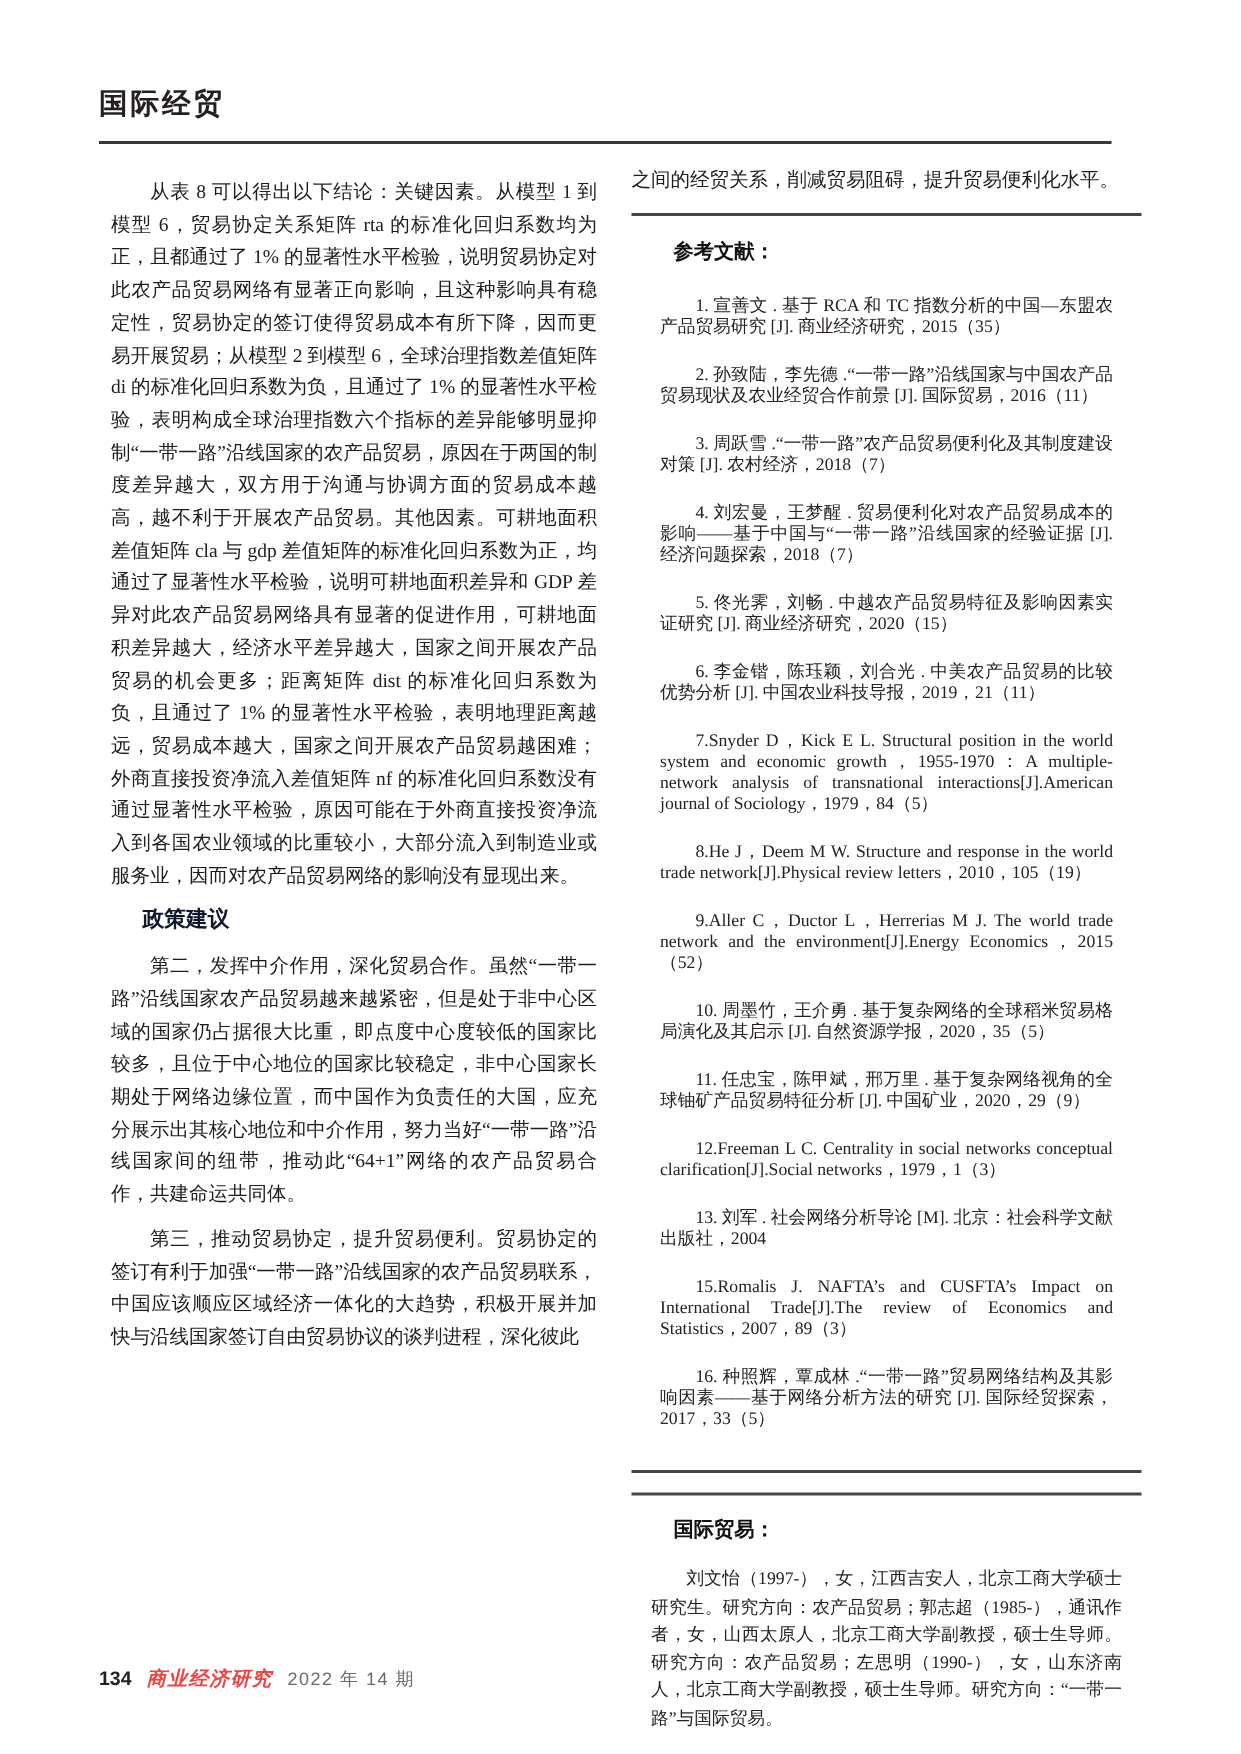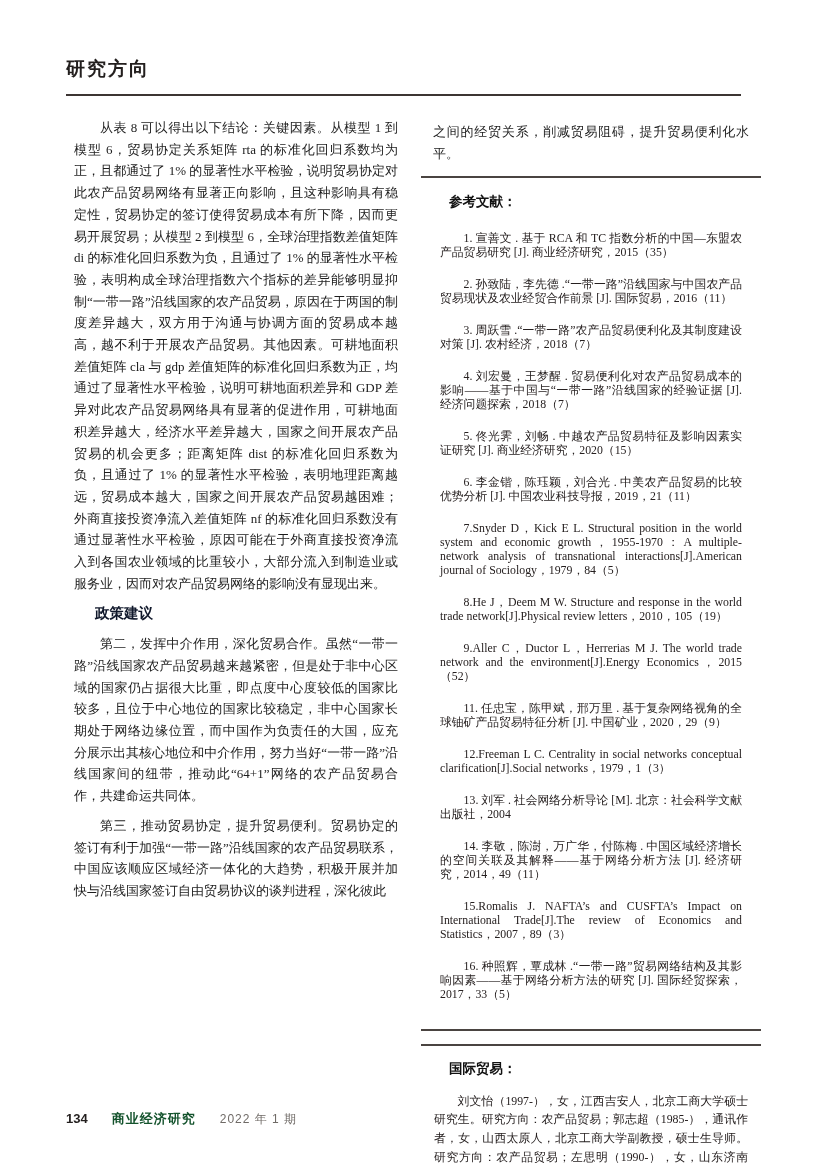--- a/index.html
+++ b/index.html
@@ -22,21 +22,21 @@
   
   .body-text { font-size:13px; line-height:21.7px; text-align:justify; }
   .col-left  { position:absolute; left:66px;  top:109px; width:340px; height:1002px; overflow:hidden; }
   .col-right { position:absolute; left:421px; top:109px; width:340px; }
   .col-left p { margin:8px; text-indent:2em; }
   .policy-heading {
     font-family:"Liberation Sans","DejaVu Sans",sans-serif;
     font-weight:bold; font-size:14.5px; color:#0f172a;
     margin:9px 0 4px 0; text-indent:2em;
   }
-  .continuation { margin:12px; text-indent:0; }
+  .continuation { margin:0; text-indent:0; }
   
   .boxed {
     border-top:2px solid #4a4441; border-bottom:2px solid #4a4441;
   }
   .refs-box { margin-top:11px; padding:13px 1px 10px 1px; }
   .box-heading {
     font-family:"Liberation Sans","DejaVu Sans",sans-serif;
     font-weight:bold; font-size:13.5px; color:#111;
     margin:0 0 7px 0; padding-left:2em;
   }
@@ -46,32 +46,32 @@
   }
   .bio-box { margin-top:13px; padding:12px 1px 12px 1px; }
   .bio-text {
     font-size:11.8px; line-height:18.6px; margin:12px;
     text-indent:2em; text-align:justify; color:#262020;
   }
   
   .footer {
     position:absolute; left:66px; top:1110px;
     font-family:"Liberation Sans","DejaVu Sans",sans-serif; font-size:13px;
-    display:flex; align-items:baseline; gap:24px;
+    display:flex; align-items:baseline; gap:10px;
   }
   .footer .pageno  { font-weight:bold; color:#231f1e; }
-  .footer .journal { font-weight:bold; color:#14532d; letter-spacing:1px; }
+  .footer .journal { font-weight:bold; color:#ef4444; letter-spacing:1px;font-style:italic; }
   .footer .issue   { color:#6f6a66; font-size:12px; letter-spacing:1px; }
 </style>
 </head>
 <body>
 
 <div class="page">
 
-  <div class="header-label">研究方向</div>
+  <div class="header-label">国际经贸</div>
   <div class="header-rule"></div>
 
   <div class="col-left body-text">
     <p>从表 8 可以得出以下结论：关键因素。从模型 1 到模型 6，贸易协定关系矩阵 rta 的标准化回归系数均为正，且都通过了 1% 的显著性水平检验，说明贸易协定对此农产品贸易网络有显著正向影响，且这种影响具有稳定性，贸易协定的签订使得贸易成本有所下降，因而更易开展贸易；从模型 2 到模型 6，全球治理指数差值矩阵 di 的标准化回归系数为负，且通过了 1% 的显著性水平检验，表明构成全球治理指数六个指标的差异能够明显抑制“一带一路”沿线国家的农产品贸易，原因在于两国的制度差异越大，双方用于沟通与协调方面的贸易成本越高，越不利于开展农产品贸易。其他因素。可耕地面积差值矩阵 cla 与 gdp 差值矩阵的标准化回归系数为正，均通过了显著性水平检验，说明可耕地面积差异和 GDP 差异对此农产品贸易网络具有显著的促进作用，可耕地面积差异越大，经济水平差异越大，国家之间开展农产品贸易的机会更多；距离矩阵 dist 的标准化回归系数为负，且通过了 1% 的显著性水平检验，表明地理距离越远，贸易成本越大，国家之间开展农产品贸易越困难；外商直接投资净流入差值矩阵 nf 的标准化回归系数没有通过显著性水平检验，原因可能在于外商直接投资净流入到各国农业领域的比重较小，大部分流入到制造业或服务业，因而对农产品贸易网络的影响没有显现出来。</p>
     <div class="policy-heading">政策建议</div>
     <p>第二，发挥中介作用，深化贸易合作。虽然“一带一路”沿线国家农产品贸易越来越紧密，但是处于非中心区域的国家仍占据很大比重，即点度中心度较低的国家比较多，且位于中心地位的国家比较稳定，非中心国家长期处于网络边缘位置，而中国作为负责任的大国，应充分展示出其核心地位和中介作用，努力当好“一带一路”沿线国家间的纽带，推动此“64+1”网络的农产品贸易合作，共建命运共同体。</p>
     <p>第三，推动贸易协定，提升贸易便利。贸易协定的签订有利于加强“一带一路”沿线国家的农产品贸易联系，中国应该顺应区域经济一体化的大趋势，积极开展并加快与沿线国家签订自由贸易协议的谈判进程，深化彼此</p>
   </div>
 
   <div class="col-right body-text">
@@ -81,33 +81,33 @@
       <div class="box-heading">参考文献：</div>
       <p class="ref-item">1. 宣善文 . 基于 RCA 和 TC 指数分析的中国—东盟农产品贸易研究 [J]. 商业经济研究，2015（35）</p>
       <p class="ref-item">2. 孙致陆，李先德 .“一带一路”沿线国家与中国农产品贸易现状及农业经贸合作前景 [J]. 国际贸易，2016（11）</p>
       <p class="ref-item">3. 周跃雪 .“一带一路”农产品贸易便利化及其制度建设对策 [J]. 农村经济，2018（7）</p>
       <p class="ref-item">4. 刘宏曼，王梦醒 . 贸易便利化对农产品贸易成本的影响——基于中国与“一带一路”沿线国家的经验证据 [J]. 经济问题探索，2018（7）</p>
       <p class="ref-item">5. 佟光霁，刘畅 . 中越农产品贸易特征及影响因素实证研究 [J]. 商业经济研究，2020（15）</p>
       <p class="ref-item">6. 李金锴，陈珏颖，刘合光 . 中美农产品贸易的比较优势分析 [J]. 中国农业科技导报，2019，21（11）</p>
       <p class="ref-item">7.Snyder D，Kick E L. Structural position in the world system and economic growth，1955-1970：A multiple-network analysis of transnational interactions[J].American journal of Sociology，1979，84（5）</p>
       <p class="ref-item">8.He J，Deem M W. Structure and response in the world trade network[J].Physical review letters，2010，105（19）</p>
       <p class="ref-item">9.Aller C，Ductor L，Herrerias M J. The world trade network and the environment[J].Energy Economics，2015（52）</p>
+      <p class="ref-item">10. 周墨竹，王介勇 . 基于复杂网络的全球稻米贸易格局演化及其启示 [J]. 自然资源学报，2020，35（5）</p>
       <p class="ref-item">11. 任忠宝，陈甲斌，邢万里 . 基于复杂网络视角的全球铀矿产品贸易特征分析 [J]. 中国矿业，2020，29（9）</p>
       <p class="ref-item">12.Freeman L C. Centrality in social networks conceptual clarification[J].Social networks，1979，1（3）</p>
       <p class="ref-item">13. 刘军 . 社会网络分析导论 [M]. 北京：社会科学文献出版社，2004</p>
-      <p class="ref-item">14. 李敬，陈澍，万广华，付陈梅 . 中国区域经济增长的空间关联及其解释——基于网络分析方法 [J]. 经济研究，2014，49（11）</p>
       <p class="ref-item">15.Romalis J. NAFTA’s and CUSFTA’s Impact on International Trade[J].The review of Economics and Statistics，2007，89（3）</p>
       <p class="ref-item">16. 种照辉，覃成林 .“一带一路”贸易网络结构及其影响因素——基于网络分析方法的研究 [J]. 国际经贸探索，2017，33（5）</p>
     </div>
 
     <div class="bio-box boxed">
       <div class="box-heading">国际贸易：</div>
       <p class="bio-text">刘文怡（1997-），女，江西吉安人，北京工商大学硕士研究生。研究方向：农产品贸易；郭志超（1985-），通讯作者，女，山西太原人，北京工商大学副教授，硕士生导师。研究方向：农产品贸易；左思明（1990-），女，山东济南人，北京工商大学副教授，硕士生导师。研究方向：“一带一路”与国际贸易。</p>
     </div>
   </div>
 
   <div class="footer">
     <span class="pageno">134</span>
     <span class="journal">商业经济研究</span>
-    <span class="issue">2022 年 1 期</span>
+    <span class="issue">2022 年 14 期</span>
   </div>
 
 </div>
 
 </body></html>

